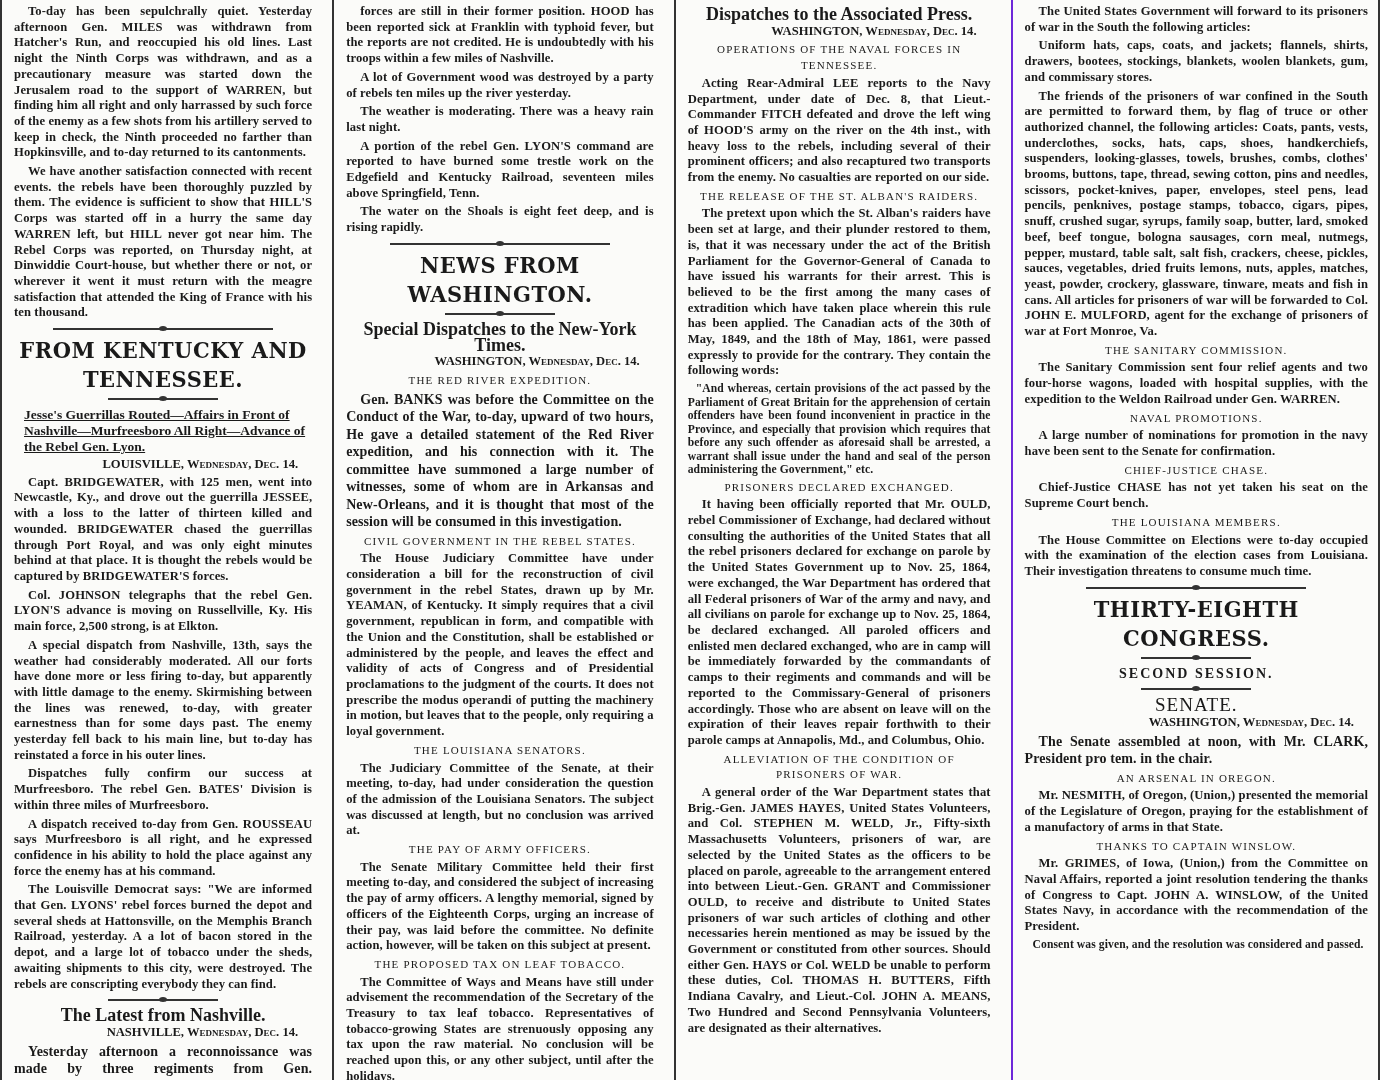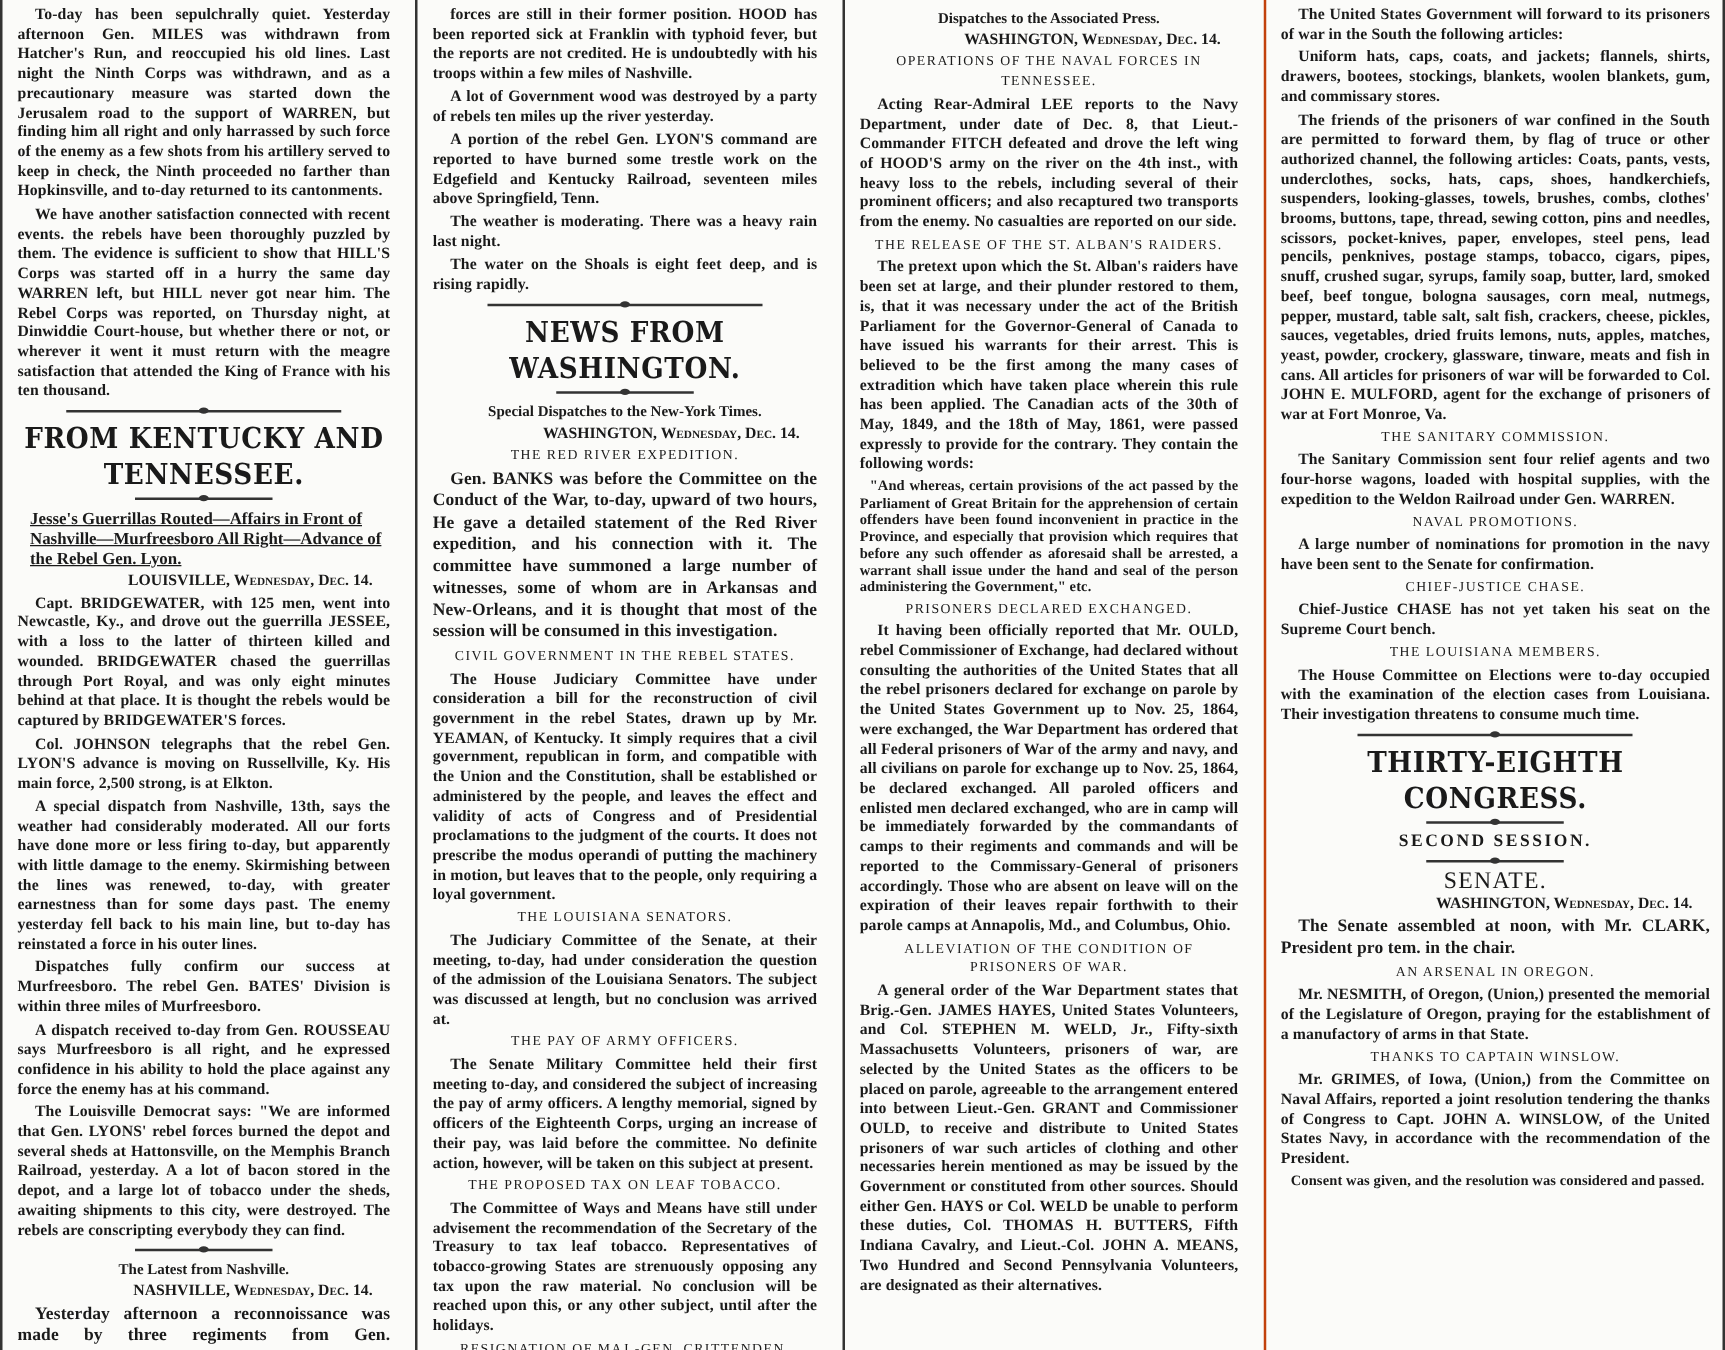--- a/index.html
+++ b/index.html
@@ -10,38 +10,38 @@
   }
   .page { position:relative; width:1380px; height:1080px; display:flex;gap:10px; }
   .col {
     box-sizing:border-box; height:1080px; overflow:hidden;
     padding:4px 10px 0 12px;
     font-size:12.6px; line-height:15.7px; text-align:justify;
   }
   .col1 { width:340px; border-left:2px solid #333; }
   .col2 { width:350px; border-left:2px solid #333; }
   .col3 { width:345px; border-left:2px solid #333; }
-  .col4 { width:390px; border-left:2px solid #c2410c; border-right:2px solid #333; }
+  .col4 { width:390px; border-left:2px solid #6d28d9; border-right:2px solid #333; }
   p { margin:0 0 3px 0; text-indent:14px; font-weight:bold; letter-spacing:0.1px; }
   .sc { font-variant:small-caps; }
   .big-head {
     font-family:"DejaVu Serif","Liberation Serif",serif;
     font-weight:900; text-align:center; font-size:21px; line-height:26px;
     letter-spacing:0.5px; margin:6px 0 2px; transform:scaleY(1.1);
   }
   .sub-head {
     font-weight:bold; text-align:left; font-size:13.5px; line-height:16px;
     margin:2px 0 2px; padding-left:10px; text-indent:-0px;text-decoration:underline;
   }
   .dateline { text-align:right; font-weight:bold; font-size:12.6px; margin:0 14px 2px 0;font-family:Liberation Serif, serif; }
   .sect {
     text-align:center; font-size:11px; letter-spacing:1.2px; font-weight:normal;
     text-transform:uppercase; margin:3px 0 2px;
   }
-  .center-bold { text-align:center; font-weight:bold; font-size:12px; margin:3px 0 1px; }
+  .center-bold { text-align:center; font-weight:bold; font-size:18px; margin:3px 0 1px; }
   .rule { height:8px; position:relative; margin:4px 0; }
   .rule::before {
     content:""; position:absolute; left:50%; top:3px; width:110px; margin-left:-55px;
     border-top:2px solid #333;
   }
   .rule.long::before { width:220px; margin-left:-110px; }
   .rule::after {
     content:""; position:absolute; left:50%; top:1px; width:8px; height:5px;
     margin-left:-4px; background:#333; border-radius:50%;
   }
@@ -72,22 +72,22 @@
     <div class="rule"></div>
     <div class="center-bold">The Latest from Nashville.</div>
     <div class="dateline sc">NASHVILLE, Wednesday, Dec. 14.</div>
     <p class="body-lg">Yesterday afternoon a reconnoissance was made by three regiments from Gen. STEADMAN'S corps, near the Murfreesboro pike. Sharp skirmishing occurred during the afternoon. There were no losses on the Federal side, except some half dozen wounded.</p>
 
   </div>
 
   <div class="col col2">
     <p>forces are still in their former position. HOOD has been reported sick at Franklin with typhoid fever, but the reports are not credited. He is undoubtedly with his troops within a few miles of Nashville.</p>
     <p>A lot of Government wood was destroyed by a party of rebels ten miles up the river yesterday.</p>
+    <p>The weather is moderating. There was a heavy rain last night.</p>
     <p>A portion of the rebel Gen. LYON'S command are reported to have burned some trestle work on the Edgefield and Kentucky Railroad, seventeen miles above Springfield, Tenn.</p>
-    <p>The weather is moderating. There was a heavy rain last night.</p>
     <p>The water on the Shoals is eight feet deep, and is rising rapidly.</p>
     <div class="rule long"></div>
     <div class="big-head">NEWS FROM WASHINGTON.</div>
     <div class="rule"></div>
     <div class="center-bold">Special Dispatches to the New-York Times.</div>
     <div class="dateline sc">WASHINGTON, Wednesday, Dec. 14.</div>
     <div class="sect">THE RED RIVER EXPEDITION.</div>
     <p class="body-lg">Gen. BANKS was before the Committee on the Conduct of the War, to-day, upward of two hours, He gave a detailed statement of the Red River expedition, and his connection with it. The committee have summoned a large number of witnesses, some of whom are in Arkansas and New-Orleans, and it is thought that most of the session will be consumed in this investigation.</p>
     <div class="sect">CIVIL GOVERNMENT IN THE REBEL STATES.</div>
     <p>The House Judiciary Committee have under consideration a bill for the reconstruction of civil government in the rebel States, drawn up by Mr. YEAMAN, of Kentucky. It simply requires that a civil government, republican in form, and compatible with the Union and the Constitution, shall be established or administered by the people, and leaves the effect and validity of acts of Congress and of Presidential proclamations to the judgment of the courts. It does not prescribe the modus operandi of putting the machinery in motion, but leaves that to the people, only requiring a loyal government.</p>

